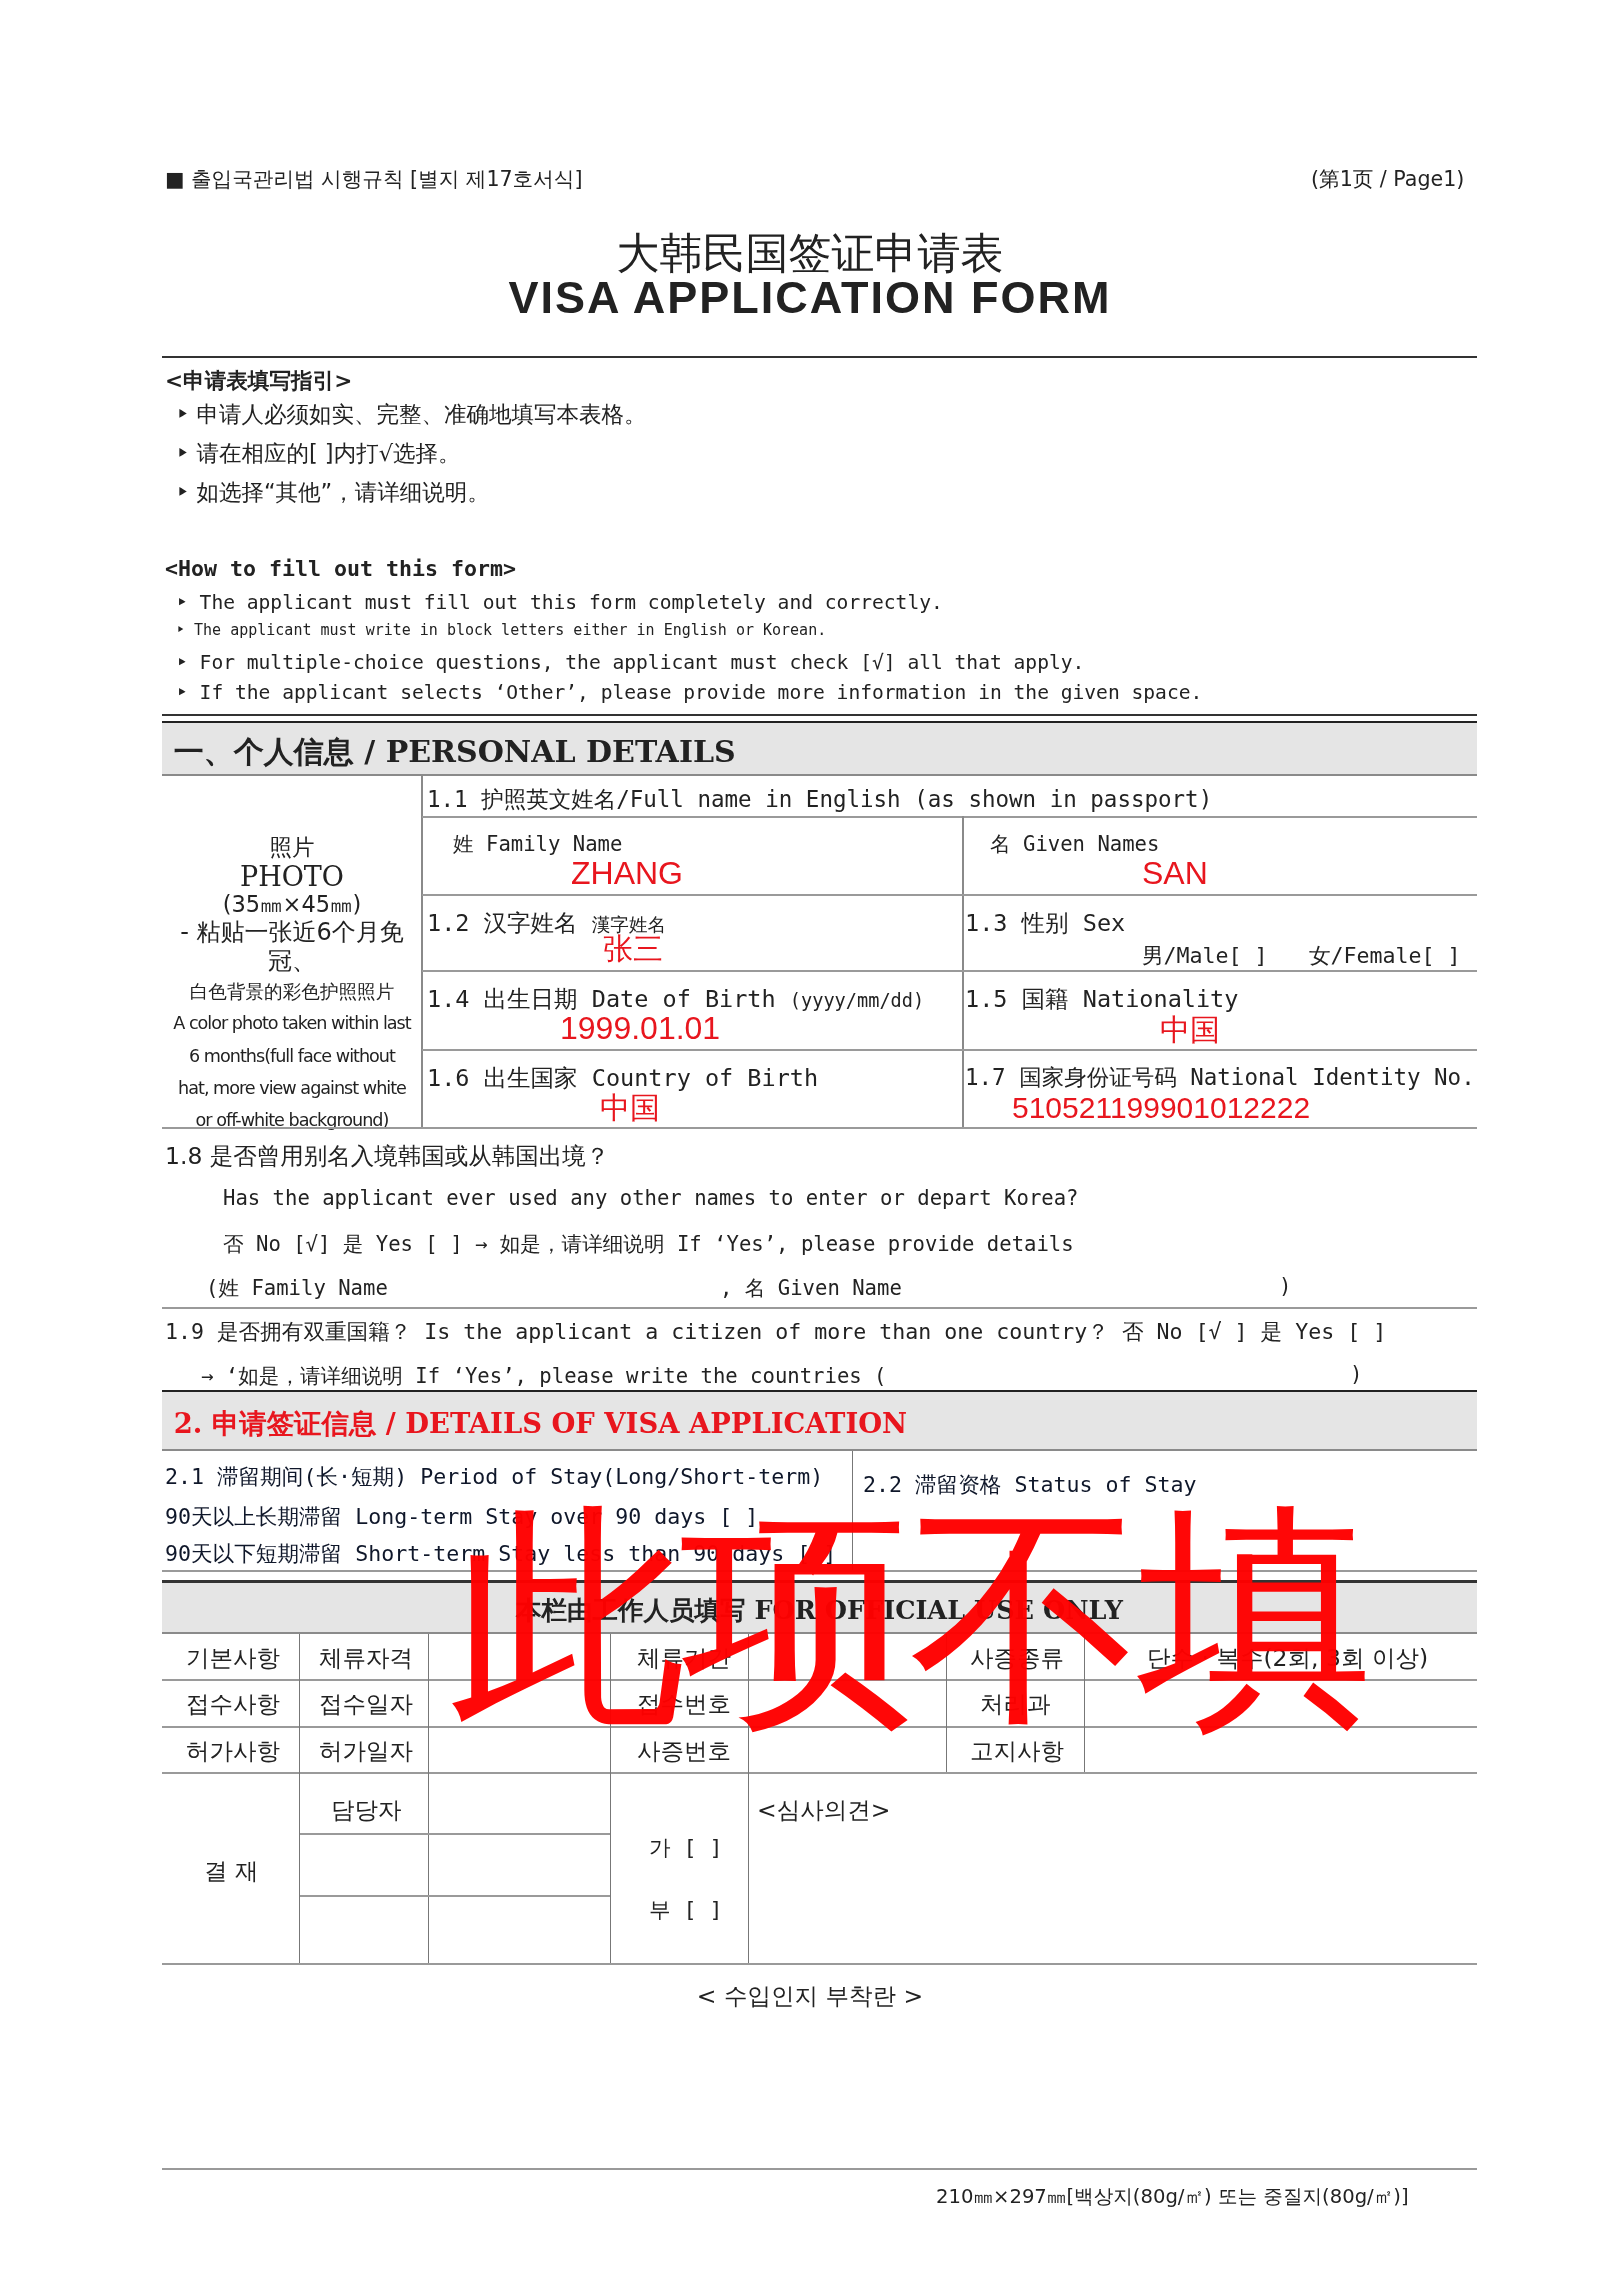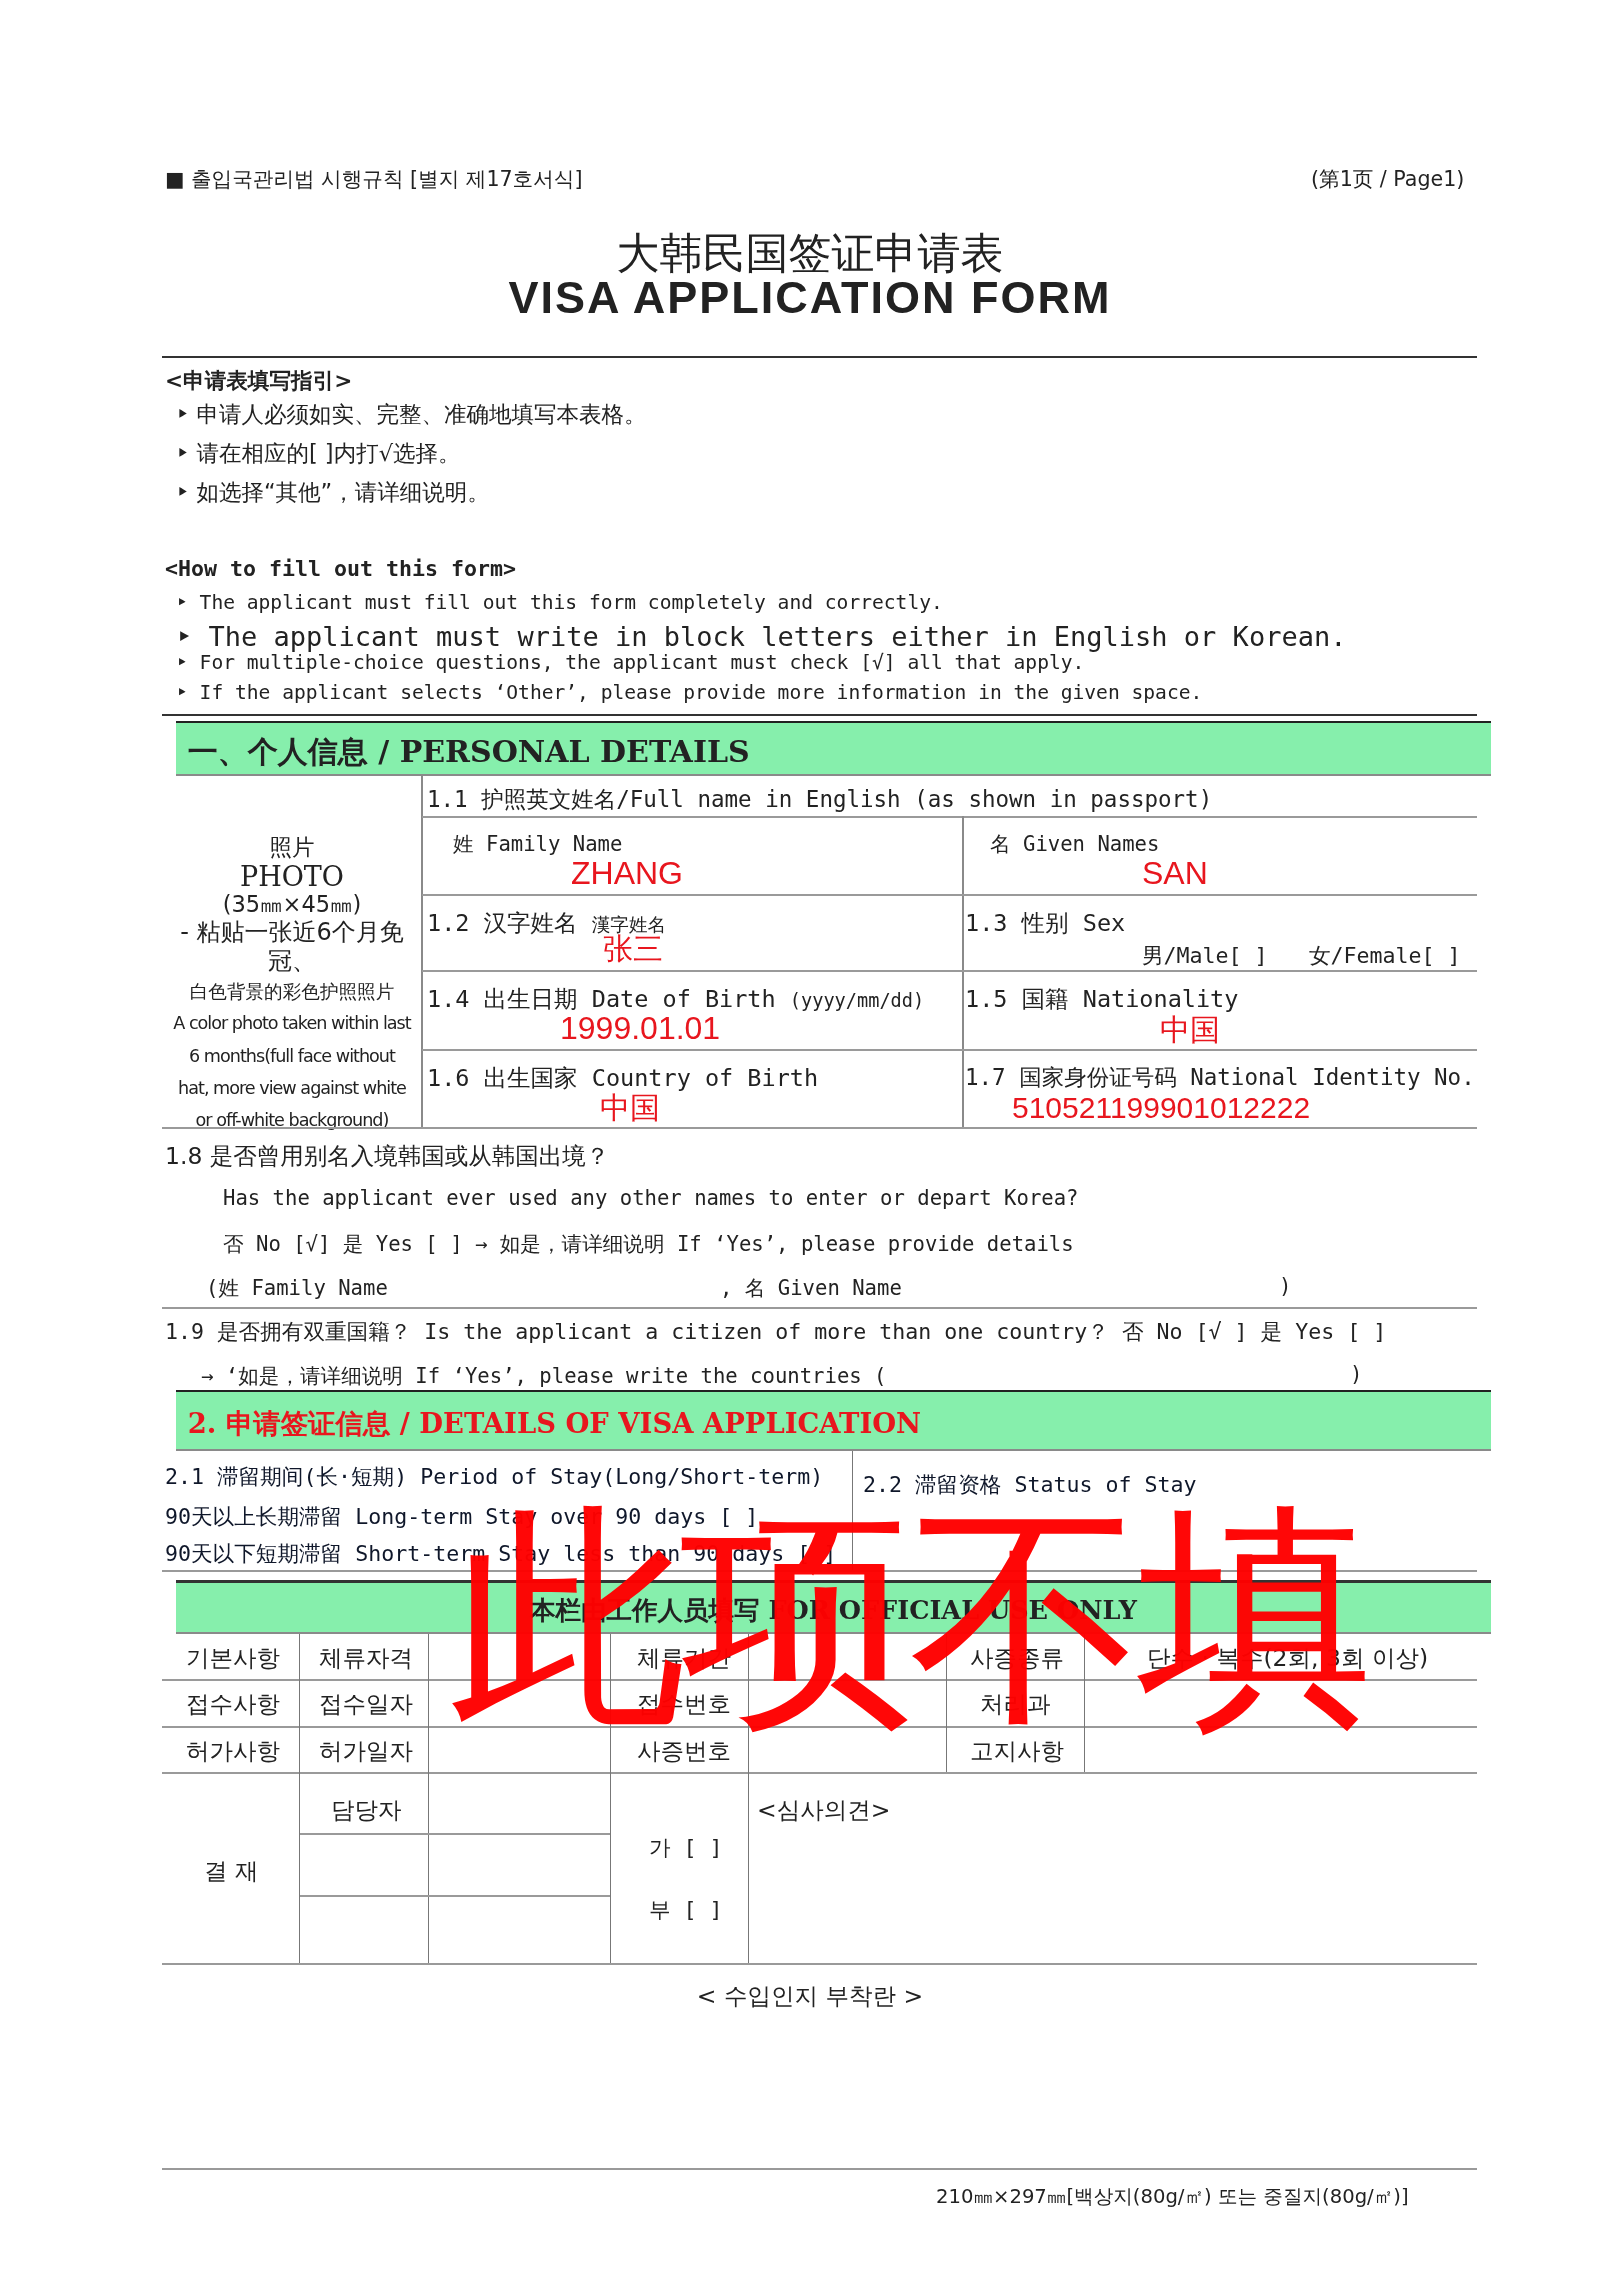--- a/index.html
+++ b/index.html
@@ -6,21 +6,21 @@
   html, body { width: 1620px; height: 2290px; background: #ffffff; }
   body { position: relative; font-family: "DejaVu Sans", "Liberation Sans", sans-serif; color: #222; overflow: hidden; }
   .abs { position: absolute; }
   .mono { font-family: "DejaVu Sans Mono", "Liberation Mono", monospace; }
   .serif { font-family: "DejaVu Serif", "Liberation Serif", serif; }
   .red { color: #0f172a; }
   .hline { position: absolute; left: 162px; width: 1315px; height: 0; border-top: 2px solid #9a9a9a; }
   .hline.dark { border-top: 2px solid #333; }
   .vline { position: absolute; width: 0; border-left: 2px solid #8a8a8a; }
   .vline.thin { border-left: 1px solid #777; }
-  .section-bar { position: absolute; left: 176px; width: 1315px; background: #86efac; border-top: 2.9px solid #222; border-bottom: 2px solid #8a8a8a; }
+  .section-bar { position: absolute; left: 162px; width: 1315px; background: #e5e5e5; border-top: 2.9px solid #222; border-bottom: 2px solid #8a8a8a; }
   .label { font-size: 23.5px; white-space: nowrap; }
   .small { font-size: 20.6px; white-space: nowrap; }
   .value { font-family: "Liberation Sans", "DejaVu Sans", sans-serif; font-size: 32px; color: #e8161e; white-space: nowrap; }
   .guide-item { font-size: 22.5px; white-space: nowrap; }
   .otable-cell { position: absolute; font-size: 23.5px; white-space: nowrap; }
   .stamp { position: absolute; left: 451px; top: 1500px; font-size: 235px; line-height: 1; color: #ff0000; font-family: "DejaVu Sans", sans-serif; font-weight: normal; letter-spacing: -5.9px; white-space: nowrap; pointer-events: none; opacity: 0.97; }
 </style>
 </head>
 <body>
 
@@ -33,21 +33,21 @@
 
 <div class="abs" style="left:165px; top:366px; font-size:21.6px; font-weight:bold;">&lt;申请表填写指引&gt;</div>
 <div class="abs" style="left:176px; top:399px;">
   <div class="guide-item" style="height:39px;"><span>‣</span> <span>申请人必须如实、完整、准确地填写本表格。</span></div>
   <div class="guide-item" style="height:39px;"><span>‣</span> <span>请在相应的[ ]内打√选择。</span></div>
   <div class="guide-item" style="height:39px;"><span>‣</span> <span>如选择“其他”，请详细说明。</span></div>
 </div>
 <div class="abs mono" style="left:165px; top:556px; font-size:21.6px; font-weight:bold;">&lt;How to fill out this form&gt;</div>
 <div class="abs mono" style="left:176px; top:591px;">
   <div class="guide-item mono" style="height:30px; font-size:19.6px;"><span>‣</span> <span>The applicant must fill out this form completely and correctly.</span></div>
-  <div class="guide-item mono" style="height:30px; font-size:27px;"><span>‣</span> <span>The applicant must write in block letters either in English or Korean.</span></div>
+  <div class="guide-item mono" style="height:30px; font-size:15px;"><span>‣</span> <span>The applicant must write in block letters either in English or Korean.</span></div>
   <div class="guide-item mono" style="height:30px; font-size:19.6px;"><span>‣</span> <span>For multiple-choice questions, the applicant must check [√] all that apply.</span></div>
   <div class="guide-item mono" style="height:30px; font-size:19.6px;"><span>‣</span> <span>If the applicant selects ‘Other’, please provide more information in the given space.</span></div>
 </div>
 
 <div class="hline dark" style="top:714px;"></div>
 
 <div class="section-bar" style="top:721px; height:55px;">
   <div class="serif" style="position:absolute; left:11.8px; top:8.8px; font-size:30px; font-weight:bold;">一、个人信息 / PERSONAL DETAILS</div>
 </div>
 

